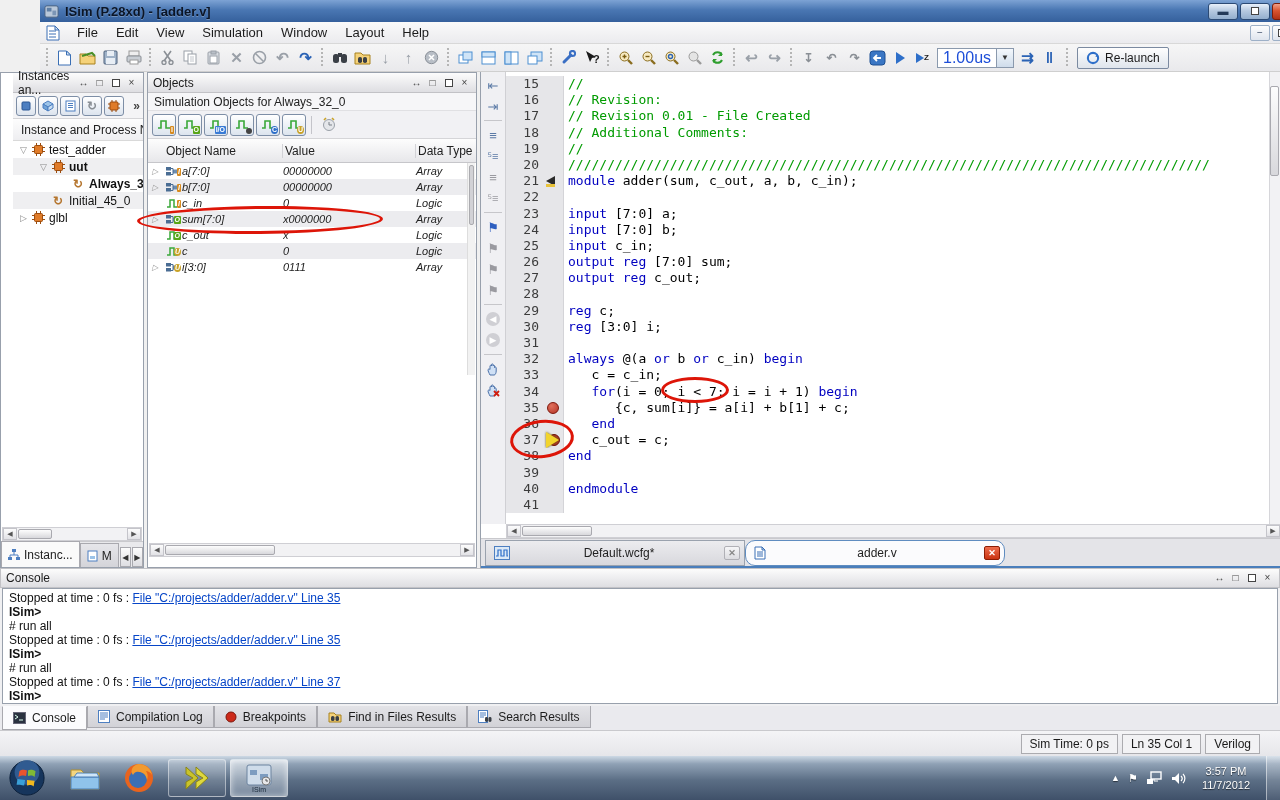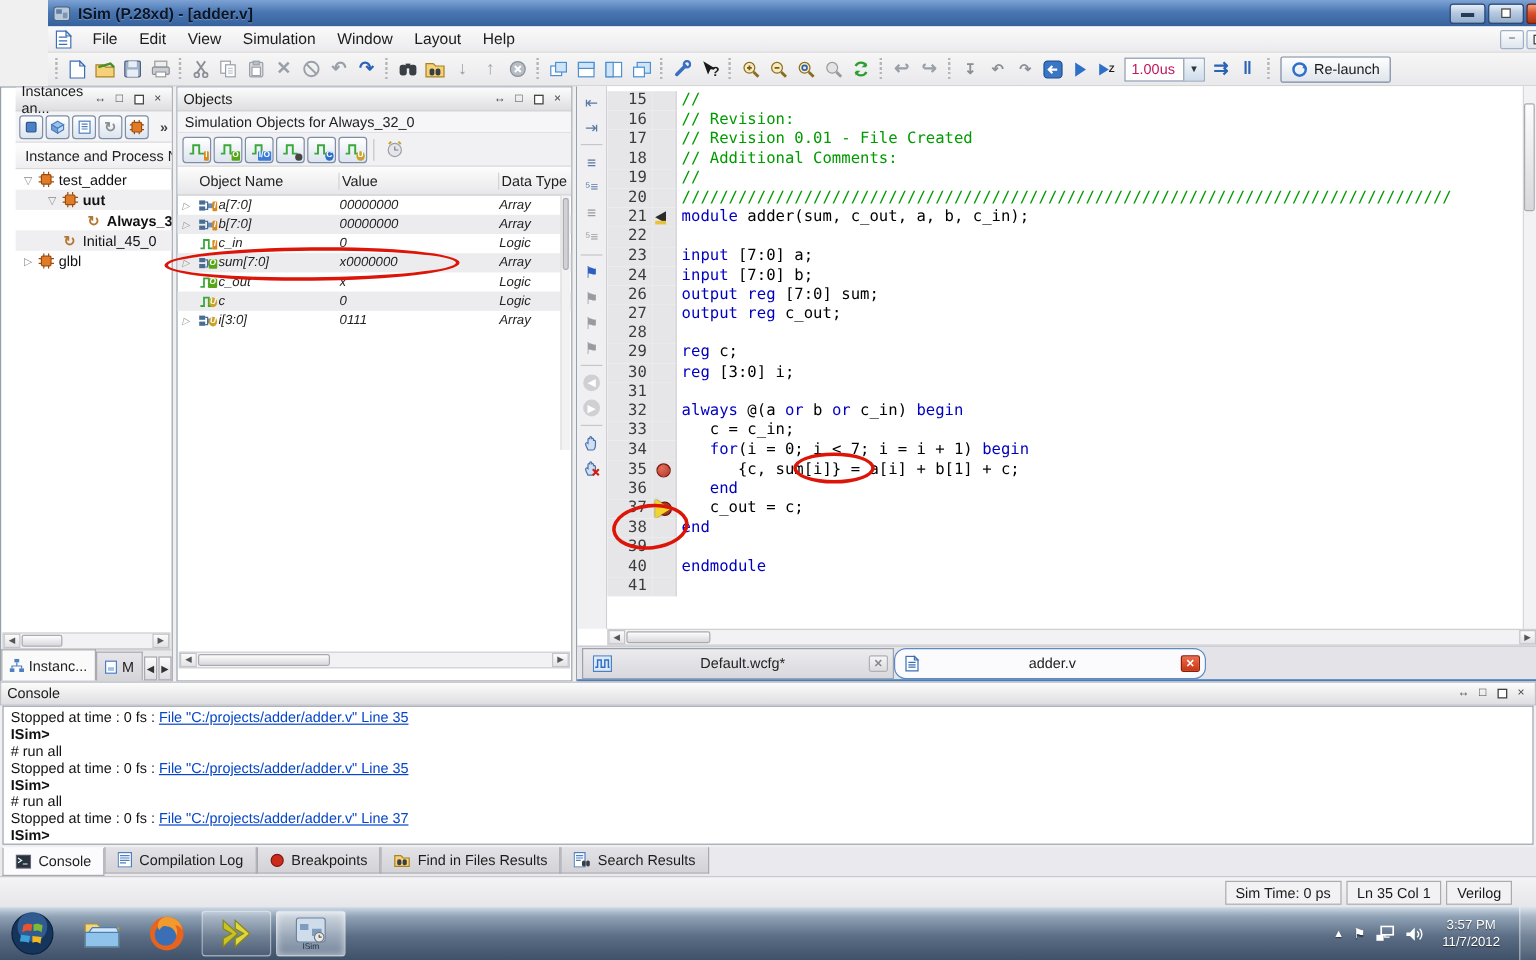--- a/index.html
+++ b/index.html
@@ -24,21 +24,21 @@
 
   
   .toolbar { left:0; top:44px; width:1280px; height:28px; background:linear-gradient(#f6f6f6,#e9e9ec); border-bottom:1px solid #cfcfcf; display:flex; align-items:center; padding:0 2px; }
   .grip { width:5px; height:20px; margin:0 3px; background:repeating-linear-gradient(180deg,#b5b5b5 0 2px,transparent 2px 4px); background-size:2px 100%; background-repeat:no-repeat; background-position:1px 0; }
   .tbtn { width:23px; height:23px; display:flex; align-items:center; justify-content:center; border:1px solid transparent; border-radius:2px; color:#666; font-size:14px; }
   .tbtn svg { display:block; }
   .tchar { font-size:15px; font-weight:bold; line-height:1; }
   .blue { color:#2b63b5; }
   .green { color:#2e9e2e; }
   .combo { display:flex; align-items:center; height:20px; border:1px solid #8a99ad; background:#fff; margin:0 2px; }
-  .combo .val { padding:0 5px; font-size:12px; color:#be185d; min-width:48px; }
+  .combo .val { padding:0 5px; font-size:16px; color:#1d4ed8; min-width:48px; }
   .combo .dd { width:17px; height:18px; background:linear-gradient(#f4f8fc,#cfdceb); border-left:1px solid #8a99ad; display:flex; align-items:center; justify-content:center; font-size:8px; color:#333; }
   .relaunch { display:flex; align-items:center; gap:5px; height:22px; border:1px solid #7b8aa0; border-radius:2px; background:linear-gradient(#fefefe,#dfe5ec); padding:0 8px; margin-left:4px; font-size:12px; color:#1a1a1a; }
 
   
   .panel { position:absolute; background:#fff; border:1px solid #98a0ac; }
   .p-header { height:20px; background:linear-gradient(#fcfcfc,#dedee2); border-bottom:1px solid #c2c2c6; display:flex; align-items:center; padding:0 5px; font-size:12px; color:#1a1a1a; }
   .p-hbtns { margin-left:auto; display:flex; gap:3px; align-items:center; color:#444; }
   .p-hbtn { font-size:10px; line-height:1; width:13px; height:13px; display:flex; align-items:center; justify-content:center; }
   .sq2 { position:relative; width:8px; height:8px; }
   .sq2:before { content:""; position:absolute; right:0; top:0; width:6px; height:6px; border:1px solid #444; background:#fff; }
@@ -733,20 +733,21 @@
           <div class="cl"><span class="ln">15</span><span class="mark"></span><span class="codetext"><span class="c">//</span></span></div>
           <div class="cl"><span class="ln">16</span><span class="mark"></span><span class="codetext"><span class="c">// Revision:</span></span></div>
           <div class="cl"><span class="ln">17</span><span class="mark"></span><span class="codetext"><span class="c">// Revision 0.01 - File Created</span></span></div>
           <div class="cl"><span class="ln">18</span><span class="mark"></span><span class="codetext"><span class="c">// Additional Comments:</span></span></div>
           <div class="cl"><span class="ln">19</span><span class="mark"></span><span class="codetext"><span class="c">//</span></span></div>
           <div class="cl"><span class="ln">20</span><span class="mark"></span><span class="codetext"><span class="c">//////////////////////////////////////////////////////////////////////////////////</span></span></div>
           <div class="cl"><span class="ln">21</span><span class="mark"><span class="bm"></span></span><span class="codetext"><span class="k">module</span><span class="t"> adder(sum, c_out, a, b, c_in);</span></span></div>
           <div class="cl"><span class="ln">22</span><span class="mark"></span><span class="codetext"></span></div>
           <div class="cl"><span class="ln">23</span><span class="mark"></span><span class="codetext"><span class="k">input</span><span class="t"> [7:0] a;</span></span></div>
           <div class="cl"><span class="ln">24</span><span class="mark"></span><span class="codetext"><span class="k">input</span><span class="t"> [7:0] b;</span></span></div>
+          <div class="cl"><span class="ln">25</span><span class="mark"></span><span class="codetext"><span class="k">input</span><span class="t"> c_in;</span></span></div>
           <div class="cl"><span class="ln">26</span><span class="mark"></span><span class="codetext"><span class="k">output</span><span class="t"> </span><span class="k">reg</span><span class="t"> [7:0] sum;</span></span></div>
           <div class="cl"><span class="ln">27</span><span class="mark"></span><span class="codetext"><span class="k">output</span><span class="t"> </span><span class="k">reg</span><span class="t"> c_out;</span></span></div>
           <div class="cl"><span class="ln">28</span><span class="mark"></span><span class="codetext"></span></div>
           <div class="cl"><span class="ln">29</span><span class="mark"></span><span class="codetext"><span class="k">reg</span><span class="t"> c;</span></span></div>
           <div class="cl"><span class="ln">30</span><span class="mark"></span><span class="codetext"><span class="k">reg</span><span class="t"> [3:0] i;</span></span></div>
           <div class="cl"><span class="ln">31</span><span class="mark"></span><span class="codetext"></span></div>
           <div class="cl"><span class="ln">32</span><span class="mark"></span><span class="codetext"><span class="k">always</span><span class="t"> @(a </span><span class="k">or</span><span class="t"> b </span><span class="k">or</span><span class="t"> c_in) </span><span class="k">begin</span></span></div>
           <div class="cl"><span class="ln">33</span><span class="mark"></span><span class="codetext"><span class="t">   c = c_in;</span></span></div>
           <div class="cl"><span class="ln">34</span><span class="mark"></span><span class="codetext"><span class="t">   </span><span class="k">for</span><span class="t">(i = 0; i &lt; 7; i = i + 1) </span><span class="k">begin</span></span></div>
           <div class="cl"><span class="ln">35</span><span class="mark"><span class="bp"></span></span><span class="codetext"><span class="t">      {c, sum[i]} = a[i] + b[1] + c;</span></span></div>

